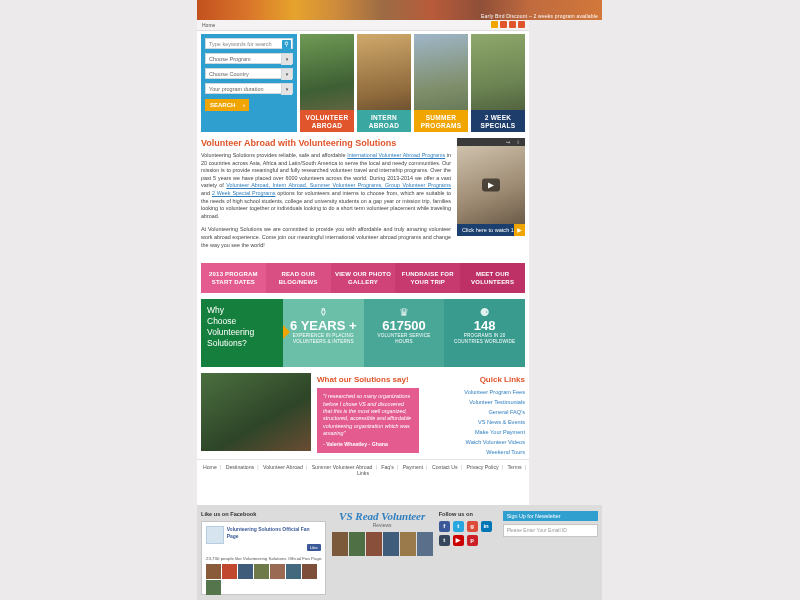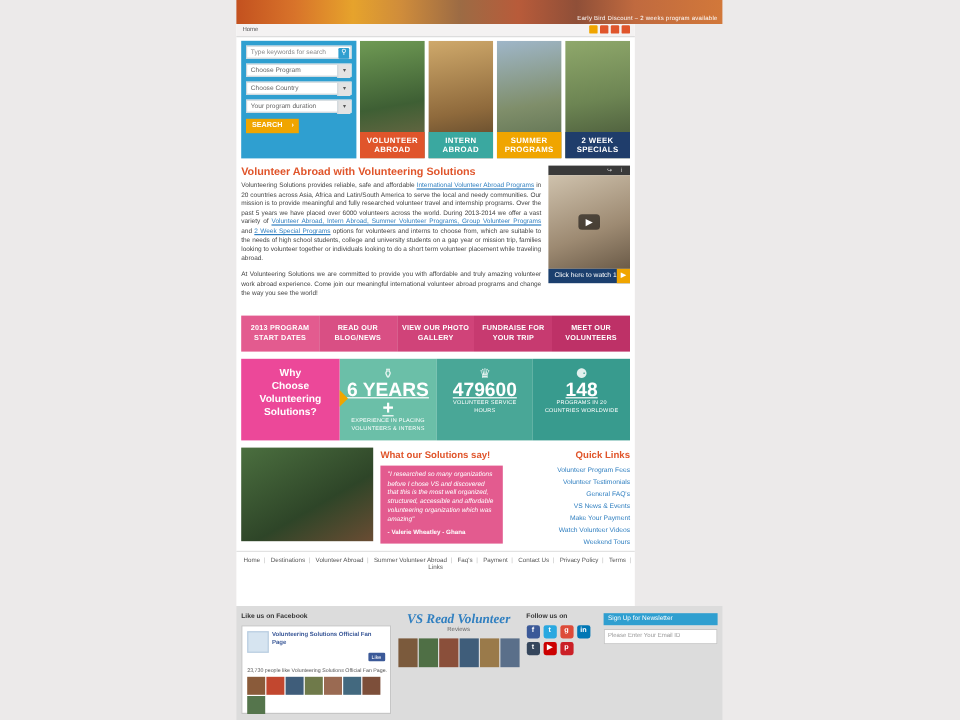--- a/index.html
+++ b/index.html
@@ -59,25 +59,25 @@
   .vidcta .go{position:absolute;right:0;top:0;width:11px;height:12px;background:#f0a500;text-align:center;line-height:12px;font-size:6px;}
 
   
   .promos{display:flex;margin:8px 4px 0 4px;height:30px;}
   .promo{flex:1;color:#fff;font-size:6px;font-weight:bold;text-align:center;line-height:8px;display:flex;
     align-items:center;justify-content:center;letter-spacing:.2px;}
   .p1{background:#e35b8f;}.p2{background:#d94f84;}.p3{background:#d04379;}.p4{background:#c73a70;}.p5{background:#be3167;}
 
   
   .stats{display:flex;margin:6px 4px 0 4px;height:68px;}
-  .why{width:82px;background:#ec4899;color:#fff;font-size:8.5px;font-weight:bold;line-height:11px;padding:6px 6px 0 6px;box-sizing:border-box;position:relative;text-align:center;}
+  .why{width:82px;background:#15803d;color:#fff;font-size:8.5px;font-weight:normal;line-height:11px;padding:6px 6px 0 6px;box-sizing:border-box;position:relative;}
   .why:after{content:"";position:absolute;right:-7px;top:26px;border-left:7px solid #f0a500;border-top:7px solid transparent;border-bottom:7px solid transparent;}
   .st{flex:1;color:#fff;text-align:center;padding-top:7px;box-sizing:border-box;}
   .st .ico{font-size:11px;line-height:12px;opacity:.85;}
-  .st .num{font-size:16px;font-weight:bold;line-height:15px;text-decoration:underline;}
+  .st .num{font-size:13px;font-weight:bold;line-height:15px;}
   .st .lbl{font-size:4.6px;line-height:6px;padding:0 6px;letter-spacing:.2px;}
   .s1{background:#6bbfa8;}.s2{background:#5ab3a0;}.s3{background:#49a797;}.s4{background:#389b8e;}
 
   
   .lower{display:flex;margin:6px 4px 0 4px;height:78px;gap:6px;}
   .tphoto{width:110px;background:linear-gradient(150deg,#4b6f3f,#2e4528 60%,#6a4c33);}
   .tbody{flex:1;}
   .tbody h2{font-size:8px;color:#e0552b;margin:2px 0 4px 0;}
   .quote{background:#e35b8f;color:#fff;font-size:5.4px;line-height:7.4px;padding:5px 6px;font-style:italic;}
   .quote .who{display:block;margin-top:3px;font-weight:bold;font-style:normal;font-size:5.2px;}
@@ -239,21 +239,21 @@
 Choose
 Volunteering
 Solutions?</span></div>
       <div class="st s1">
         <div class="ico">⚱</div>
         <div class="num">6 YEARS +</div>
         <div class="lbl">EXPERIENCE IN PLACING VOLUNTEERS &amp; INTERNS</div>
       </div>
       <div class="st s3">
         <div class="ico">♛</div>
-        <div class="num">479600</div>
+        <div class="num">617500</div>
         <div class="lbl">VOLUNTEER SERVICE HOURS</div>
       </div>
       <div class="st s4">
         <div class="ico">⚈</div>
         <div class="num">148</div>
         <div class="lbl">PROGRAMS IN 20 COUNTRIES WORLDWIDE</div>
       </div>
     </div>
 
     <div class="lower">

